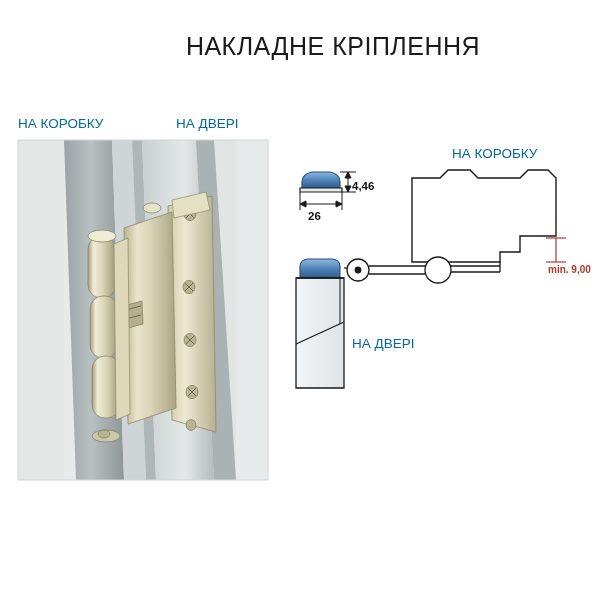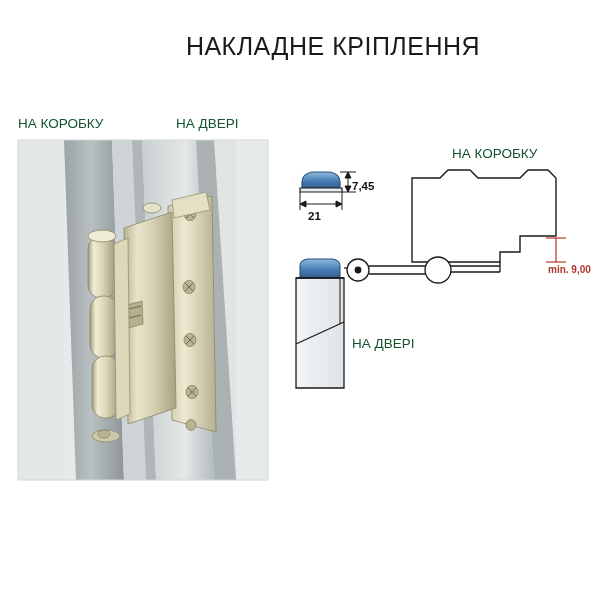--- a/index.html
+++ b/index.html
@@ -26,21 +26,21 @@
     text-align: center;
     font-size: 25px;
     letter-spacing: 0.5px;
     color: #1a1a1a;
     font-weight: 400;
     padding-left: 33px;
   }
   .lbl {
     position: absolute;
     font-size: 13.5px;
-    color: #14532d;
+    color: #0369a1;
     white-space: nowrap;
   }
   .lbl-frame-left  { left: 18px;  top: 116px; }
   .lbl-door-left   { left: 176px; top: 116px; }
   .lbl-frame-right { left: 452px; top: 146px; }
   .lbl-door-right  { left: 352px; top: 336px; }
 
   .dim {
     position: absolute;
     font-size: 11.5px;
@@ -240,17 +240,17 @@
       <line x1="296" y1="278" x2="344" y2="278" stroke="#1a1a1a" stroke-width="1.3"></line>
       <line x1="340" y1="278" x2="340" y2="324" stroke="#1a1a1a" stroke-width="1"></line>
     </g>
 
     <line x1="344" y1="268" x2="348" y2="268" stroke="#1a1a1a" stroke-width="1.2"></line>
   </svg>
 
   <div class="lbl lbl-frame-right">НА КОРОБКУ</div>
   <div class="lbl lbl-door-right">НА ДВЕРІ</div>
 
-  <div class="dim dim-860">7,45</div>
-  <div class="dim dim-26">21</div>
+  <div class="dim dim-860">4,46</div>
+  <div class="dim dim-26">26</div>
   <div class="dim dim-min900">min. 9,00</div>
 
 </div>
 
 </body></html>

